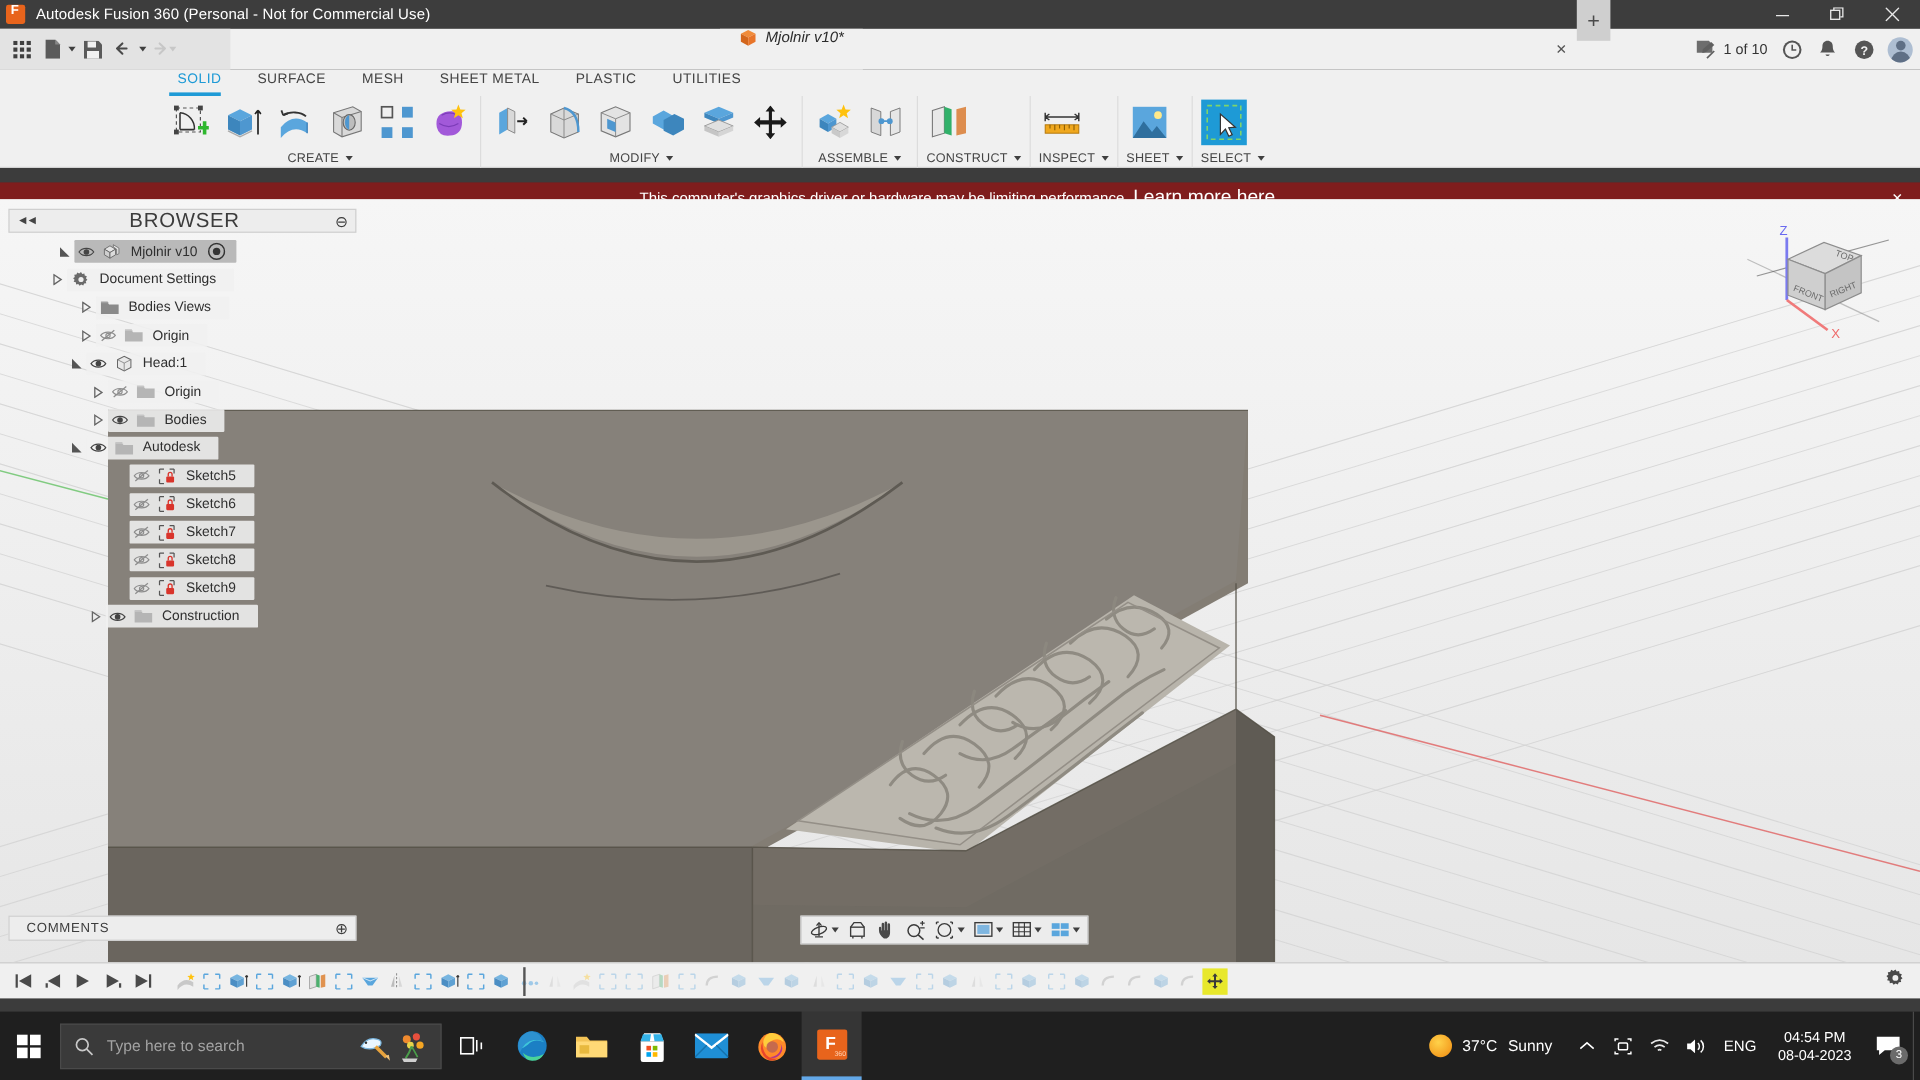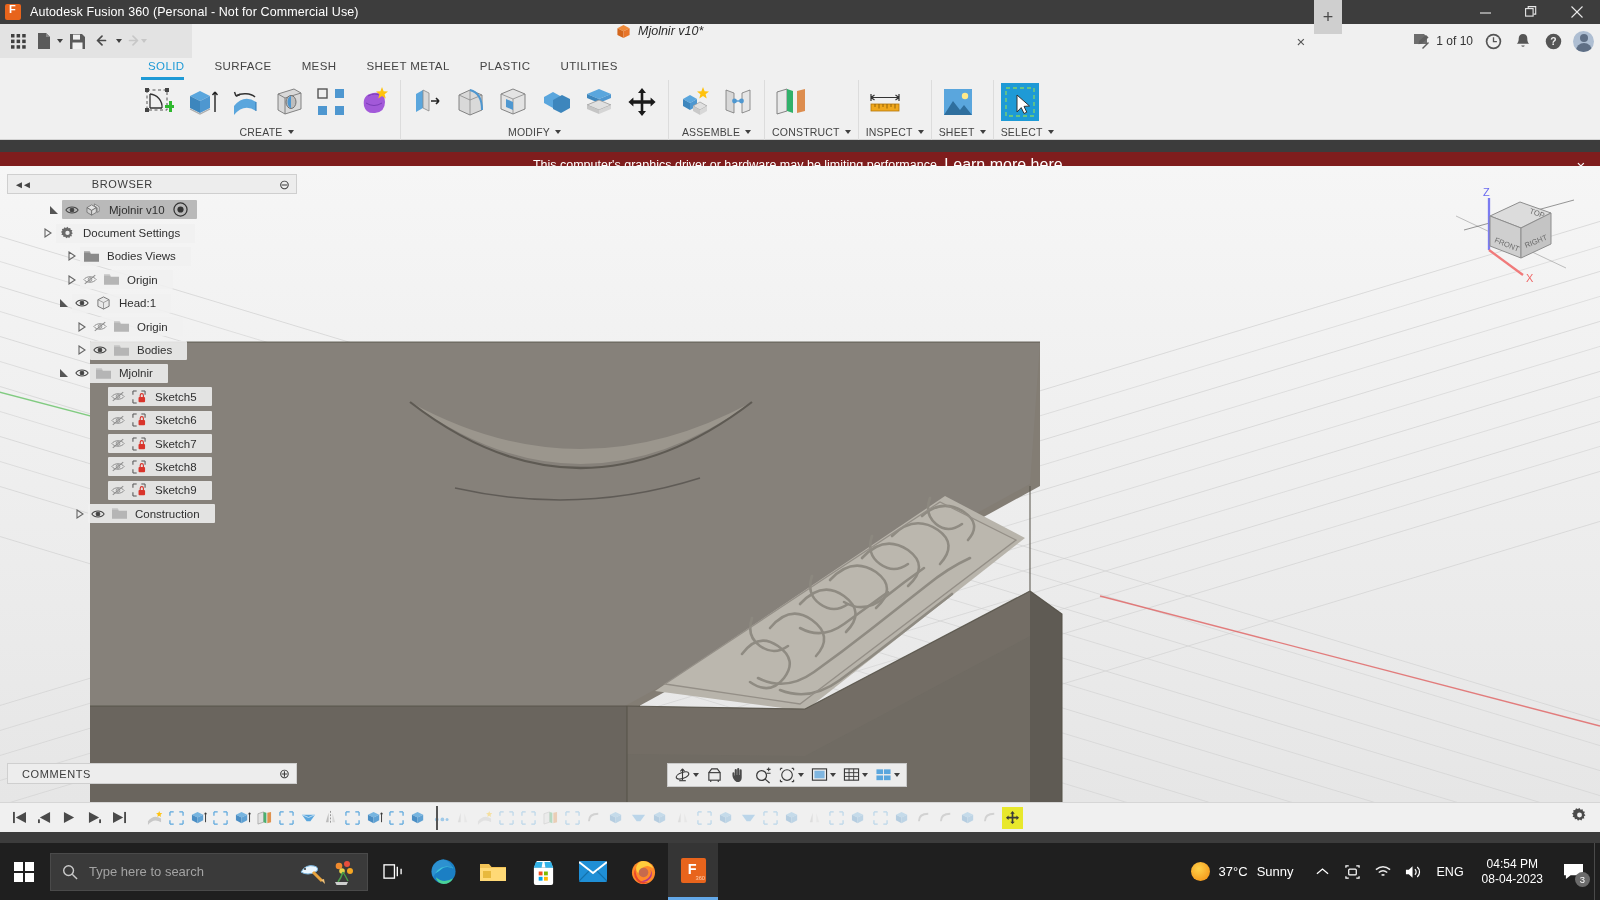--- a/index.html
+++ b/index.html
@@ -159,21 +159,21 @@
 
   
   .viewcube { position: absolute; right: 24px; top: 14px; width: 120px; height: 110px; }
 
   
   .browser-head {
     position: absolute; left: 7px; top: 8px; width: 290px; height: 20px;
     background: #ededed; border: 1px solid #cfcfcf;
     display: flex; align-items: center; padding: 0 6px;
   }
-  .browser-head .bh-title { font-size: 11px; color: #3c3c3c; letter-spacing: .6px; margin-left: 14px; padding-left: 48px; }
+  .browser-head .bh-title { font-size: 17px; color: #3c3c3c; letter-spacing: .6px; margin-left: 30px; padding-left: 48px; }
   .bh-arrows { color: #444; font-size: 10px; letter-spacing:-2px; }
   .bh-min { margin-left: auto; color: #3c3c3c; font-size: 13px; }
 
   .tree { position: absolute; left: 16px; top: 32px; width: 300px; }
   .trow { height: 23.4px; display: flex; align-items: center; position: relative; }
   .tw { display:flex; align-items:center; background: rgba(240,240,240,.88);
         height: 19px; padding-right: 8px; border-radius:1px; }
   .tw.sel { background: #b9b9b9; }
   .tdisc { width: 16px; height: 19px; display:flex; align-items:center; justify-content:center; }
   .teye  { width: 20px; height: 19px; display:flex; align-items:center; justify-content:center; }
@@ -932,21 +932,21 @@
               <path d="M1 5.5 C4 1, 12 1, 15 5.5 C12 10, 4 10, 1 5.5 Z"></path>
                 <circle cx="8" cy="5.5" r="2.1" fill="#444"></circle>
             </svg>
           </span>
           <span class="ticon">
             <svg width="15" height="13" viewBox="0 0 16 13" fill="#b5b5b5">
               <path d="M0 2h6l1.4 1.6H16V12H0z"></path>
                 <path d="M0 1h6l1.2 1.4H0z" fill="#c5c5c5"></path>
             </svg>
           </span>
-          <span class="tlabel">Mjolnir</span>
+          <span class="tlabel">Autodesk</span>
         </div>
       </div>
 
       <div class="trow" style="padding-left:92px">
         <div class="tw">
           <span class="teye">
             <svg width="14" height="11" viewBox="0 0 16 12" fill="none" stroke="#8d8d8d" stroke-width="1.1">
               <path d="M1 6 C4 1.8, 12 1.8, 15 6 C12 10.2, 4 10.2, 1 6 Z"></path>
                 <circle cx="8" cy="6" r="2"></circle>
               <path d="M2 11 L14 1" stroke="#8d8d8d" stroke-width="1.2"></path>

